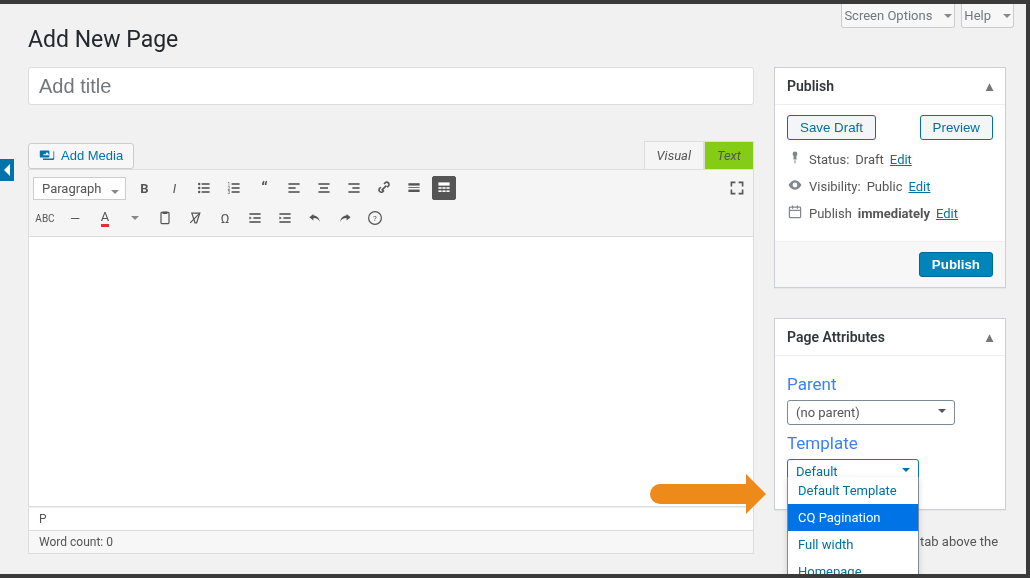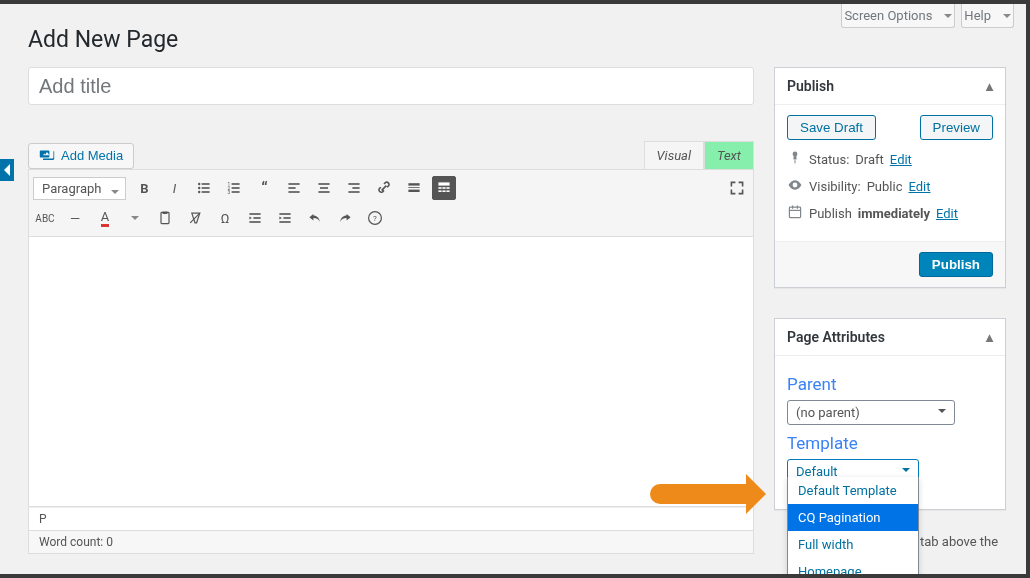--- a/index.html
+++ b/index.html
@@ -14,21 +14,21 @@
   .page-title { font-size: 23px; font-weight: 400; color: #23282d; margin: 12px 0 14px 0; }
   .columns { display: flex; gap: 20px; align-items: flex-start; }
   .main { flex: 1; }
   .side { width: 232px; display:flex; flex-direction:column; gap:30px; }
   .title-input { width: 100%; height: 38px; border: 1px solid #ddd; border-radius: 3px; font-size: 20px; padding: 3px 10px; color: #701a75; background:#fff; }
   .title-input::placeholder { color: #72777c; }
   .after-title { height: 36px; }
   .editor-top { display:flex; align-items:flex-end; justify-content:space-between; }
   .add-media-btn { display:inline-flex; align-items:flex-start; gap:6px; border:1px solid #ccc; background:#f7f7f7; padding:4px 10px; border-radius:3px; color:#0073aa; font-size:13px; cursor:pointer; }
   .tabs { display:flex;font-style:italic; }
-  .tab { border:1px solid #ddd; border-bottom:none; padding:6px 12px; background:#86efac; color:#555; cursor:pointer; }
+  .tab { border:1px solid #ddd; border-bottom:none; padding:6px 12px; background:#84cc16; color:#555; cursor:pointer; }
   .tab.active { background:#f5f5f5; color:#555; }
   .toolbar { border:1px solid #ddd; background:#f5f5f5; padding:6px 4px; }
   .toolbar-row { display:flex; align-items:center; gap:6px; flex-wrap:wrap; }
   .toolbar-row + .toolbar-row { margin-top:6px; }
   .para-select { border:1px solid #ccc; background:#fff; padding:3px 24px 3px 8px; position:relative; font-size:13px; color:#555; }
   .para-select .tri-down{position:absolute;right:6px;top:8px;}
   .tb-btn { width:24px; height:24px; display:flex; align-items:center; justify-content:center; color:#555; cursor:pointer; border-radius:2px; }
   .tb-btn.box { border:1px solid #555; background:#555; color:#fff;}
   .tb-exp { margin-left:auto; }
   .editor-body { border:1px solid #ddd; border-top:none; background:#fff; height:270px; }

